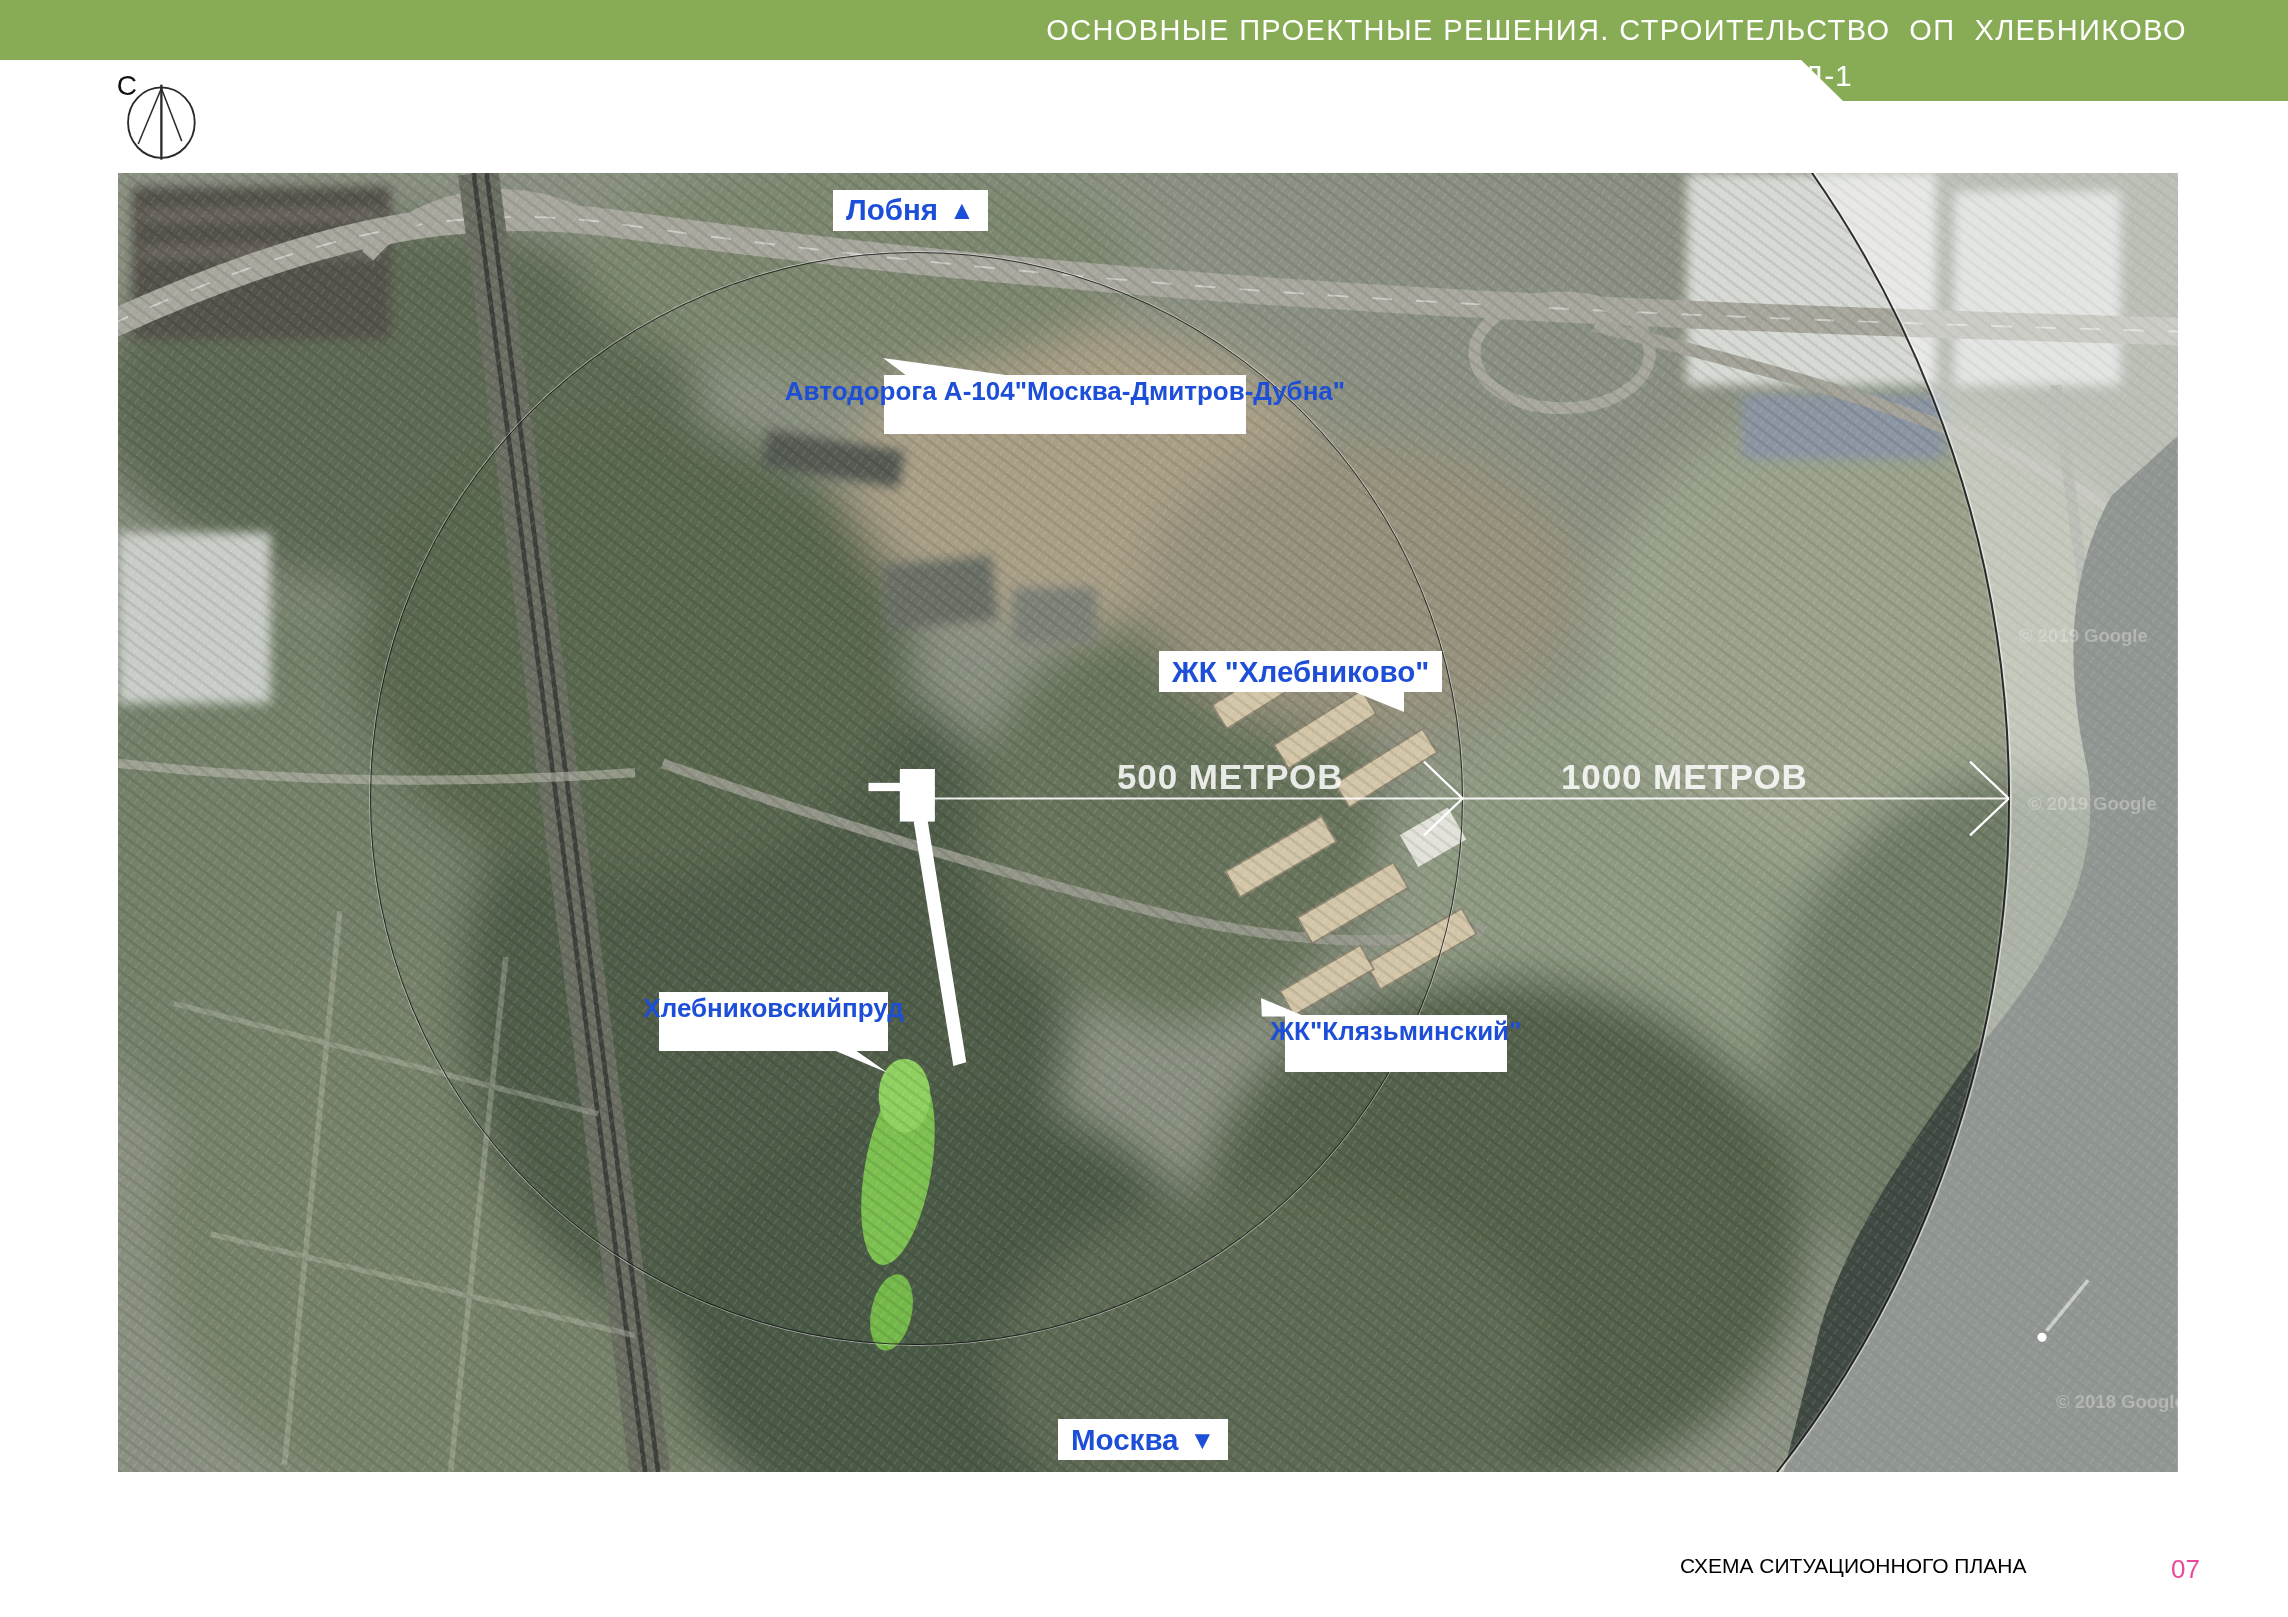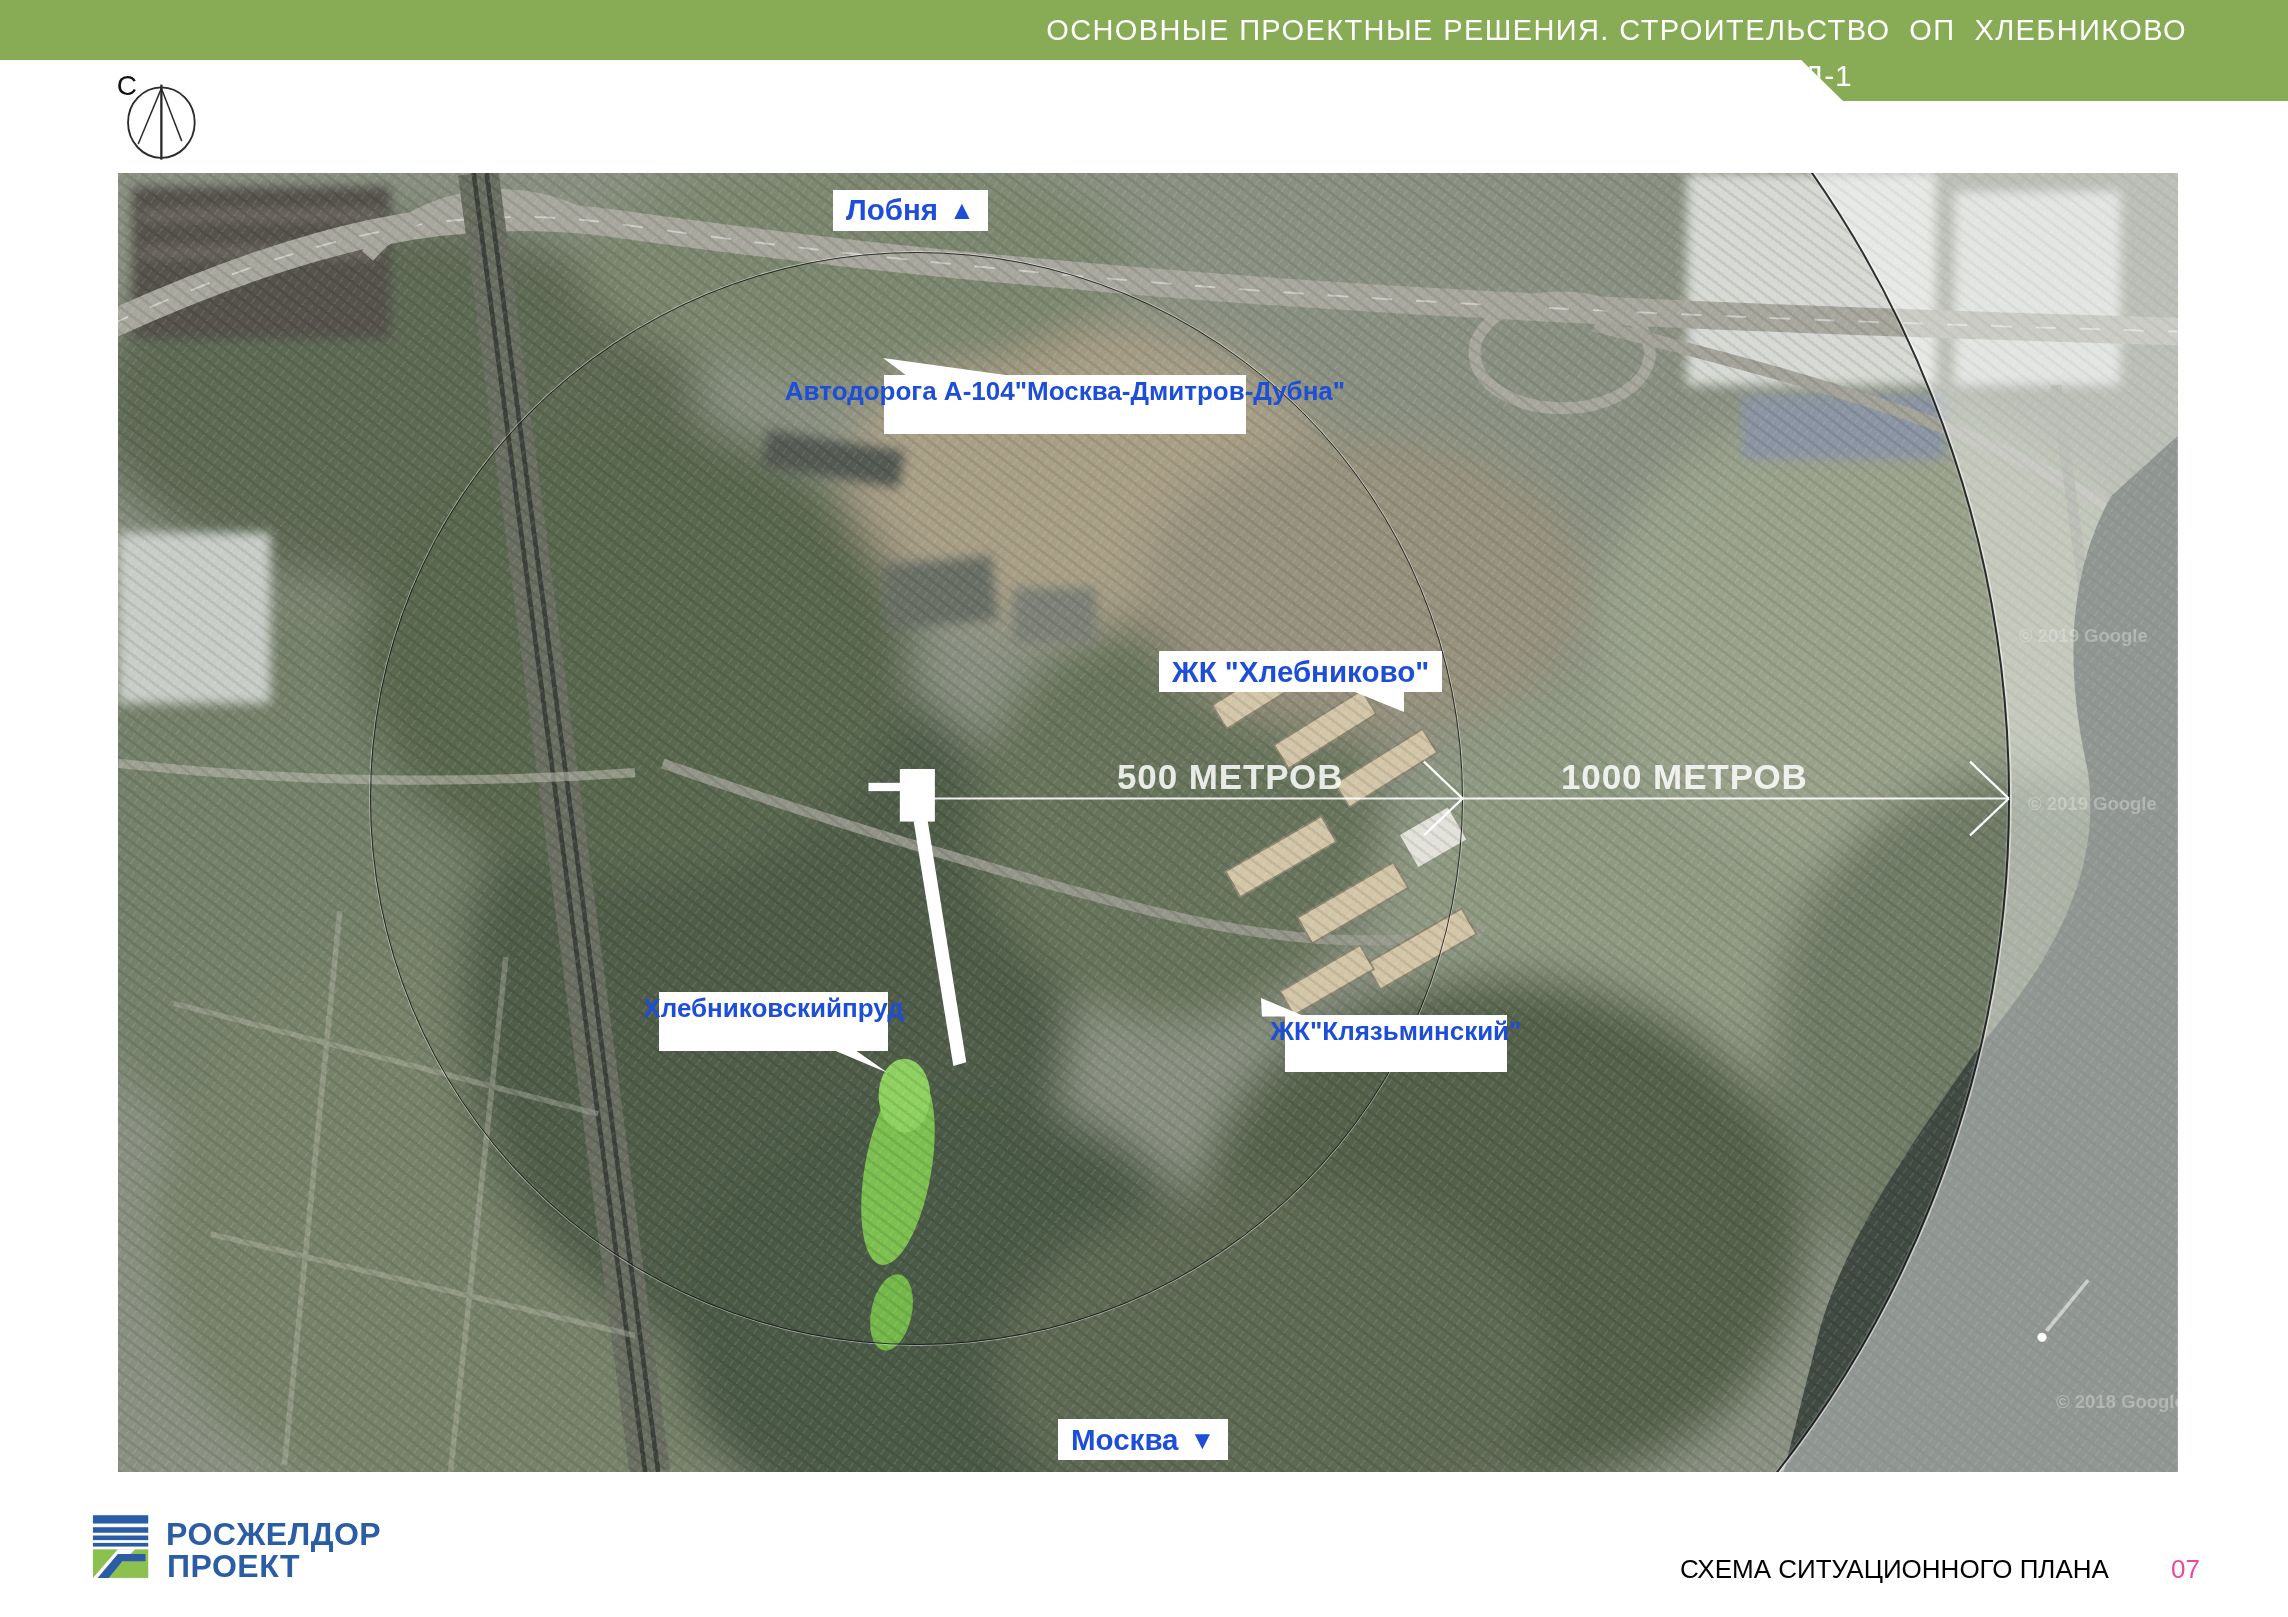--- a/index.html
+++ b/index.html
@@ -61,21 +61,21 @@
        letter-spacing:0.9px;white-space:nowrap;z-index:3}
   .r500t{left:999px;top:584px}
   .r1000t{left:1443px;top:584px}
   .wm{position:absolute;color:rgba(235,235,235,.38);font-size:18.5px;font-weight:bold;white-space:nowrap;z-index:3}
 
   
   .logo{position:absolute;left:92px;top:1515px;width:277px;height:65px}
   .logo svg{position:absolute;left:0;top:0}
   .logo .lt1{position:absolute;left:74px;top:0.9px;font-size:32px;font-weight:bold;color:#2b5ca6;letter-spacing:0.5px}
   .logo .lt2{position:absolute;left:75px;top:33px;font-size:32px;font-weight:bold;color:#2b5ca6;letter-spacing:0.5px}
-  .caption{position:absolute;left:1680px;top:1554px;font-size:26px;color:#000}
+  .caption{position:absolute;left:1680px;top:1554px;font-size:21px;color:#000}
   .pagenum{position:absolute;left:2171px;top:1554px;font-size:26px;color:#ec4899}
 </style>
 </head>
 <body>
 
 <div id="page">
 
   <div class="bar1">
     <span class="title">ОСНОВНЫЕ ПРОЕКТНЫЕ РЕШЕНИЯ. СТРОИТЕЛЬСТВО  ОП  ХЛЕБНИКОВО</span>
   </div>
@@ -235,30 +235,17 @@
       <span>ЖК</span>
       <span>"Клязьминский"</span>
     </div>
 
     <div class="maplabel one lbl-moskva">
       <span>Москва</span>
       <span class="arr">▼</span>
     </div>
   </div>
 
-  <div class="logo">
-    <svg width="59" height="65" viewBox="0 0 64 70">
-      <rect x="1" y="0" width="60" height="9" fill="#2b5ca6"></rect>
-      <rect x="1" y="13" width="60" height="6" fill="#2b5ca6"></rect>
-      <rect x="1" y="22" width="60" height="5" fill="#2b5ca6"></rect>
-      <rect x="1" y="30" width="60" height="4" fill="#2b5ca6"></rect>
-      <rect x="1" y="37" width="60" height="31" fill="#8cc04f"></rect>
-      <polygon points="1,68 28,37 47,37 14,68" fill="#ffffff"></polygon>
-      <polygon points="6,68 28,42 58,42 58,50 33,50 18,68" fill="#2b5ca6"></polygon>
-    </svg>
-    <span class="lt1">РОСЖЕЛДОР</span>
-    <span class="lt2">ПРОЕКТ</span>
-  </div>
   <span class="caption">СХЕМА СИТУАЦИОННОГО ПЛАНА</span>
   <span class="pagenum">07</span>
 
 </div>
 
 
 </body></html>

